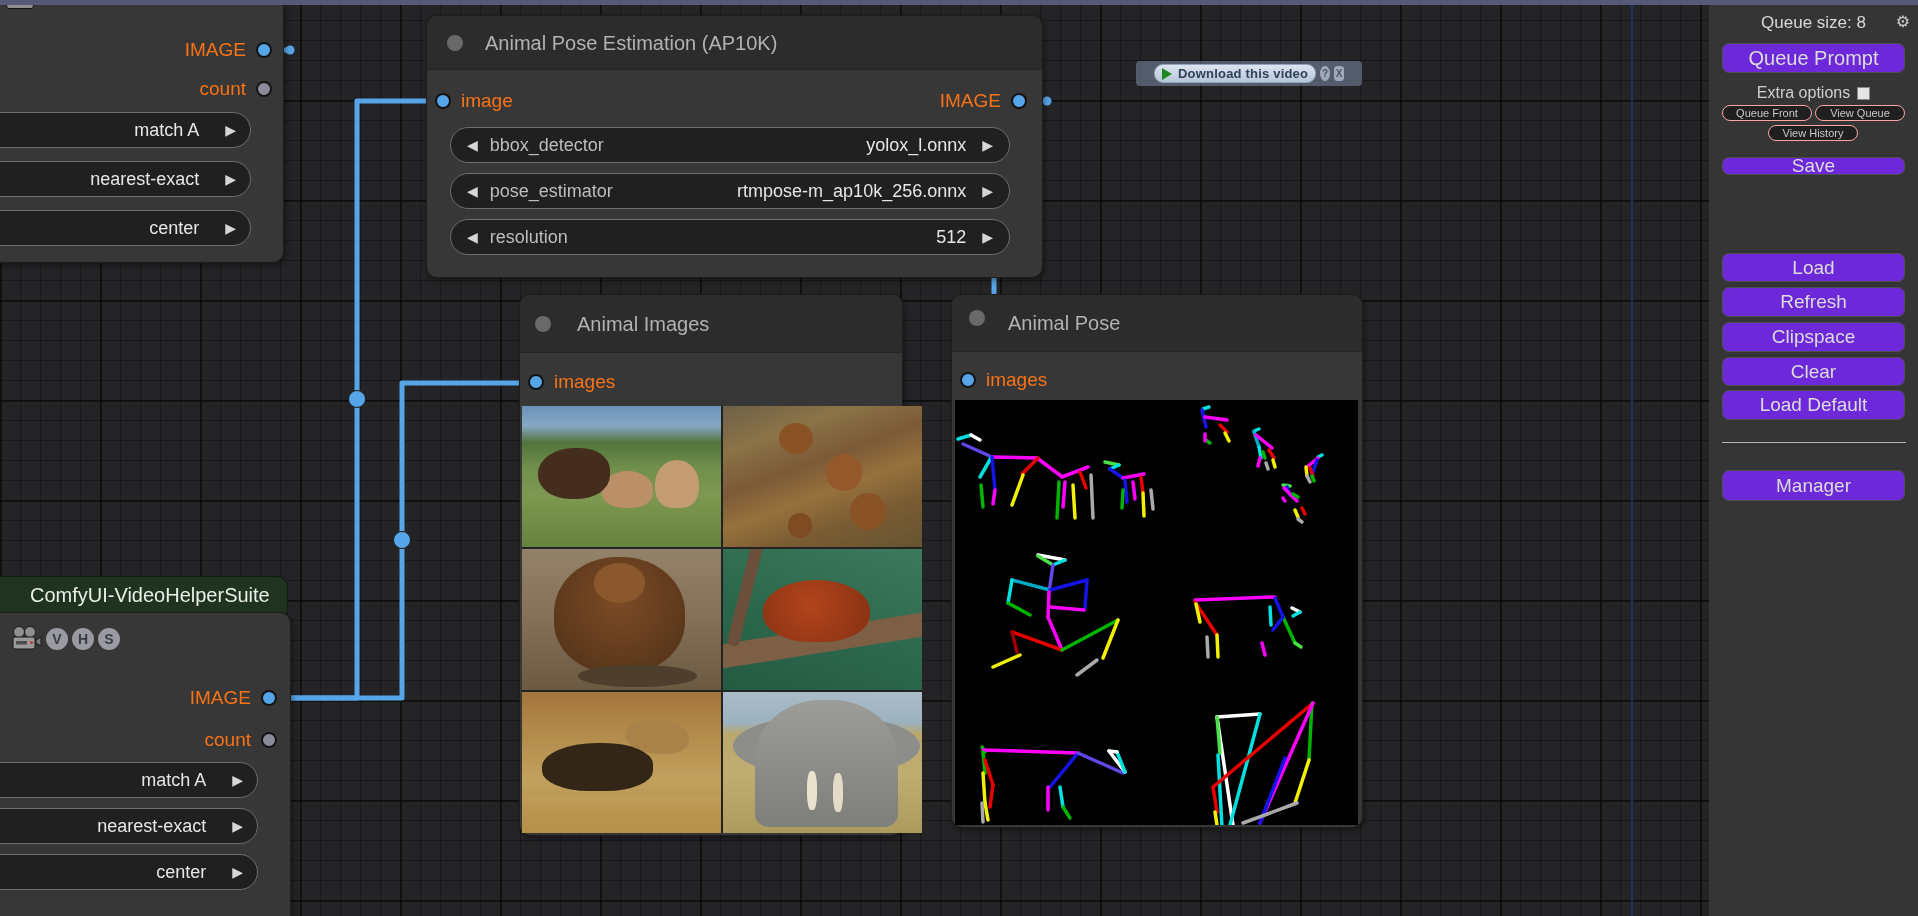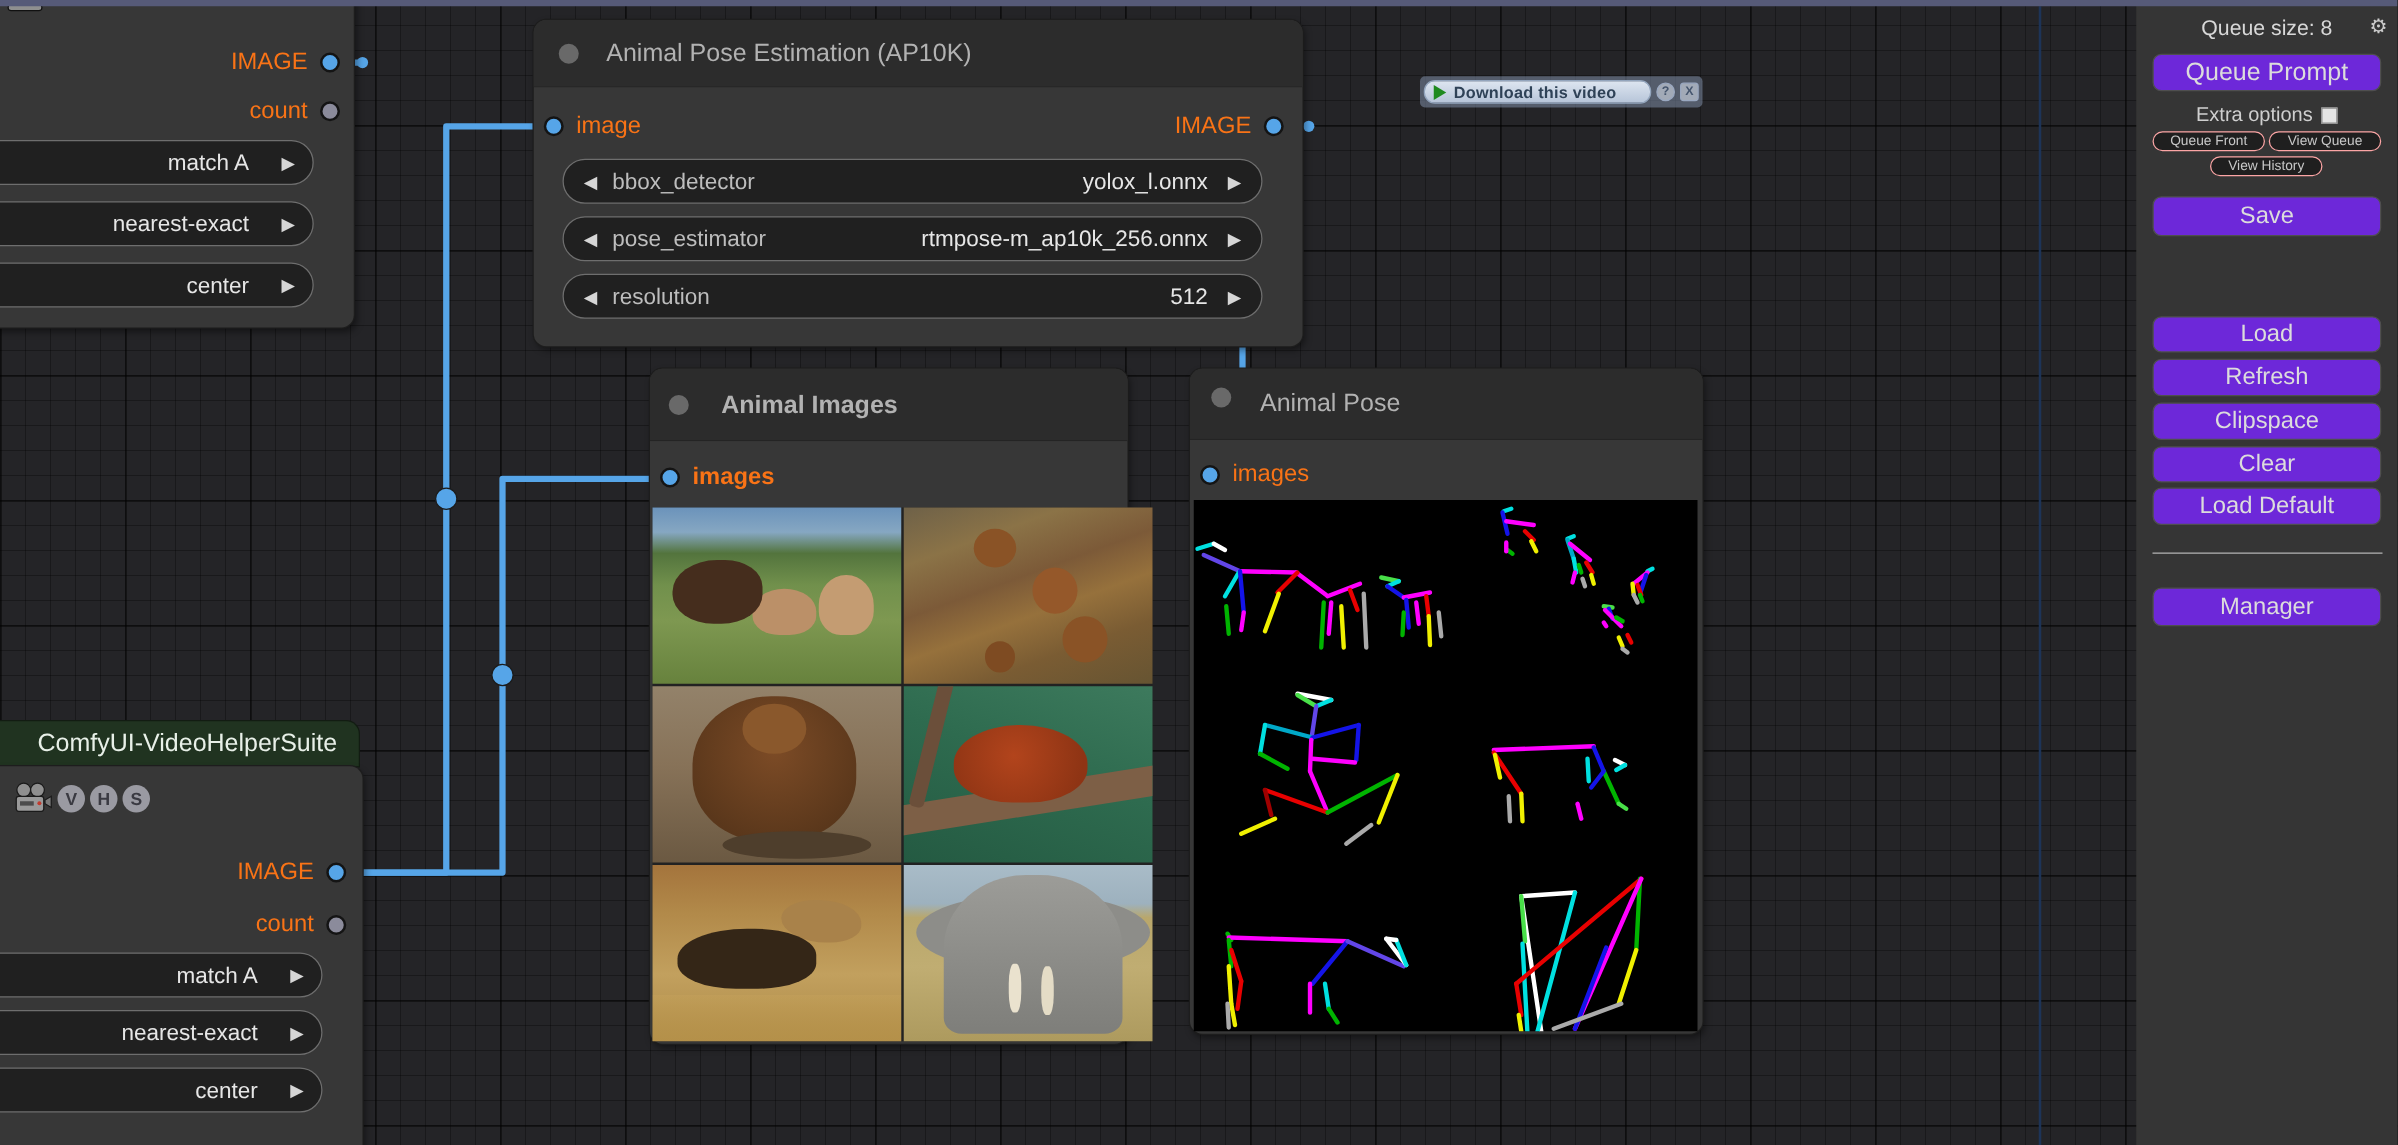--- a/index.html
+++ b/index.html
@@ -54,21 +54,21 @@
   .node-ap10k .node-title { height:54px; }
   .node-ap10k .t-dot { left:20px; top:19px; }
   .node-ap10k .t-text { left:58px; top:0; line-height:54px; }
   .node-ap10k .in-row { left:8px; top:75px; }
   .node-ap10k .out-row { right:15px; top:75px; }
   .node-ap10k .pill { left:23px; width:560px; padding:0 16px; gap:12px; }
   .node-ap10k .p1 { top:111px; } .node-ap10k .p2 { top:157px; } .node-ap10k .p3 { top:203px; }
   .node-ap10k .w-value { margin-right:4px; }
 
   
-  .node-images { left:520px; top:295px; width:382px; height:540px;font-weight:bold; }
+  .node-images { left:520px; top:295px; width:382px; height:540px; }
   .node-images .node-title { height:58px; }
   .node-images .t-dot { left:15px; top:21px; }
   .node-images .t-text { left:57px; top:0; line-height:58px; }
   .node-images .in-row { left:8px; top:77px; }
   .photo-grid { position:absolute; left:2px; top:111px; width:400px; height:427px;
       display:grid; grid-template-columns:1fr 1fr; grid-template-rows:1fr 1fr 1fr; gap:2px; background:#222; }
   .cell { position:relative; overflow:hidden; }
   .cell i { position:absolute; display:block; }
   .cell .b1 { z-index:2; } .cell .b2 { z-index:1; } .cell .b3 { z-index:3; }
   .cell-blackbuck { background:linear-gradient(180deg,#6b93bb 0%,#86a7c2 14%,#53743d 26%,#71904c 44%,#7e9851 64%,#67823d 100%); }
@@ -114,21 +114,21 @@
   .vhs-badge { width:22px; height:22px; border-radius:50%; background:#9a9aa2; color:#3a3a42;
       font-size:14px; font-weight:bold; display:flex; align-items:center; justify-content:center; }
   .node-vhs .row-image { top:75px; right:13px; }
   .node-vhs .row-count { top:117px; right:13px; }
   .node-vhs .pill { left:0; width:294px; justify-content:flex-end; padding-right:14px; gap:26px; }
   .node-vhs .p1 { top:149px; } .node-vhs .p2 { top:195px; } .node-vhs .p3 { top:241px; }
 
   
   .banner { position:absolute; left:1136px; top:61px; width:226px; height:25px; z-index:4;
       background:rgba(125,140,165,.55); border-radius:4px; display:flex; align-items:center;
-      padding:0 3px; gap:4px; }
+      padding:0 18px; gap:4px; }
   .banner-btn { flex:1; height:19px; background:linear-gradient(#dde5f0,#b7c5d9); border:1px solid #93a5bd;
       border-radius:9px; display:flex; align-items:center; padding:0 7px; gap:6px; }
   .banner-play { width:0; height:0; border-left:10px solid #1f8a1f; border-top:6px solid transparent;
       border-bottom:6px solid transparent; }
   .banner-text { font-size:13px; font-weight:bold; color:#2f4257; white-space:nowrap; letter-spacing:.2px; }
   .banner-help,.banner-close { width:15px; height:15px; background:rgba(226,234,246,.55); border:1px solid #9aa8c0;
       color:#46566e; font-size:10px; font-weight:bold; display:flex; align-items:center; justify-content:center; }
   .banner-help { border-radius:50%; }
   .banner-close { border-radius:3px; }
 
@@ -140,21 +140,21 @@
       color:#dcdcdc; font-size:19px; display:flex; align-items:center; justify-content:center; text-align:center; }
   .sb-queue-prompt { top:43px; height:30px; font-size:20px; }
   .sb-extra { position:absolute; top:84px; left:0; width:100%; text-align:center; color:#cfcfcf; font-size:16px; }
   .sb-check { display:inline-block; width:13px; height:13px; background:#e4e4e4; border:1px solid #888;
       vertical-align:-2px; margin-left:7px; }
   .sb-mini { position:absolute; background:#1f1f1f; border:1px solid #fca5a5; border-radius:9px; color:#c8c8c8;
       font-size:11px; height:16px; display:flex; align-items:center; justify-content:center; }
   .sb-qf { top:105px; left:13px; width:90px; }
   .sb-vq { top:105px; left:106px; width:90px; }
   .sb-vh { top:125px; left:59px; width:90px; }
-  .sb-save { top:157px; height:32px; }
+  .sb-save { top:157px; height:18px; }
   .sb-saveapi { top:190px; height:56px; line-height:1.35; padding:0 26px; }
   .sb-load { top:253px; height:29px; }
   .sb-refresh { top:287px; height:30px; }
   .sb-clip { top:322px; height:30px; }
   .sb-clear { top:357px; height:29px; }
   .sb-loaddef { top:390px; height:30px; }
   .sb-hr { position:absolute; top:442px; left:13px; width:184px; border-top:1px solid #b4b4b4; }
   .sb-manager { top:470px; height:31px; }
 
   .topbar { position:absolute; left:0; top:0; width:1918px; height:5px; background:#565a78; z-index:6; }

